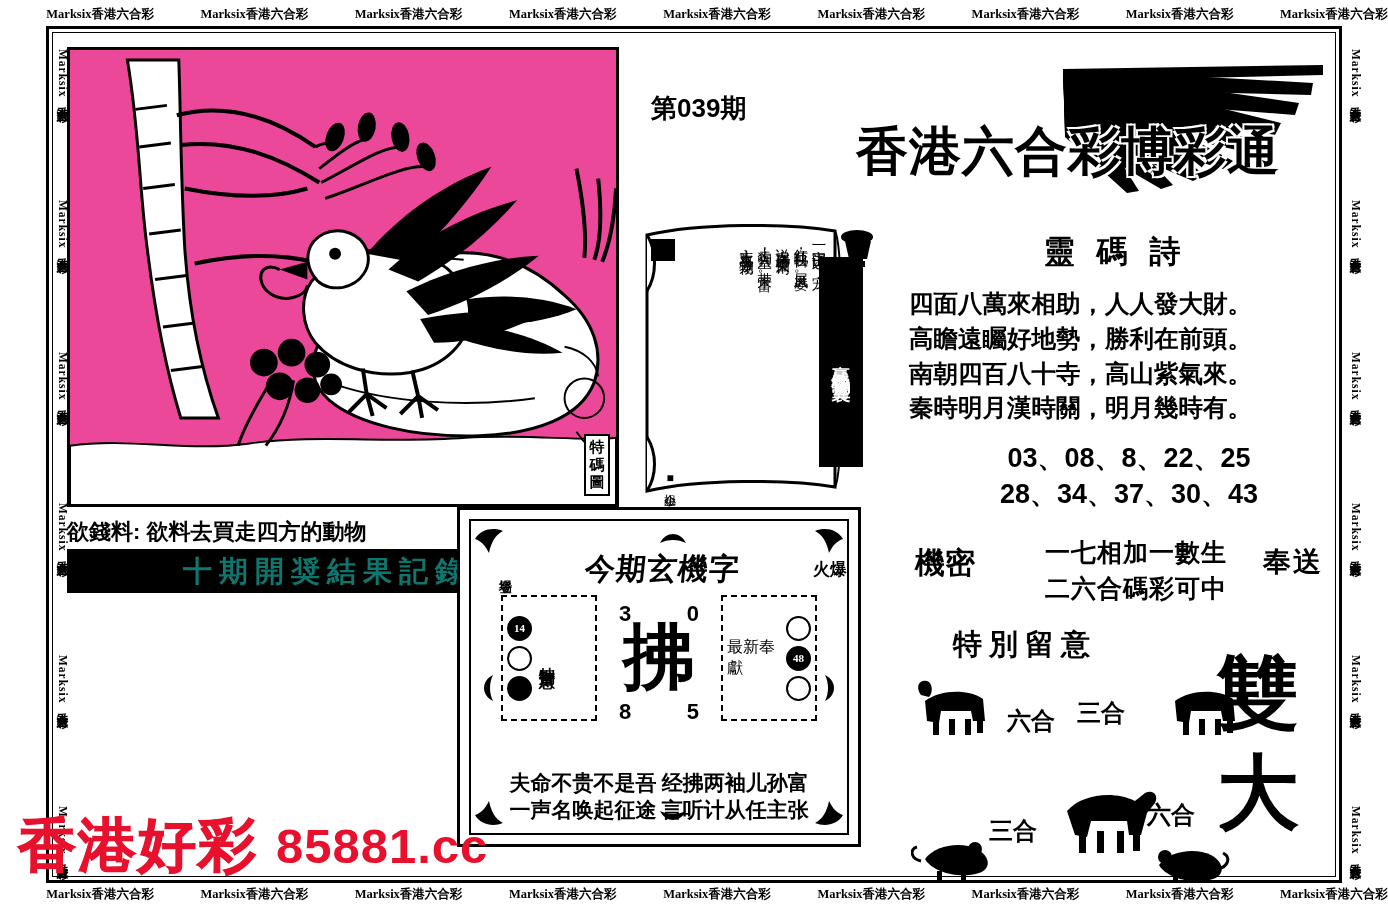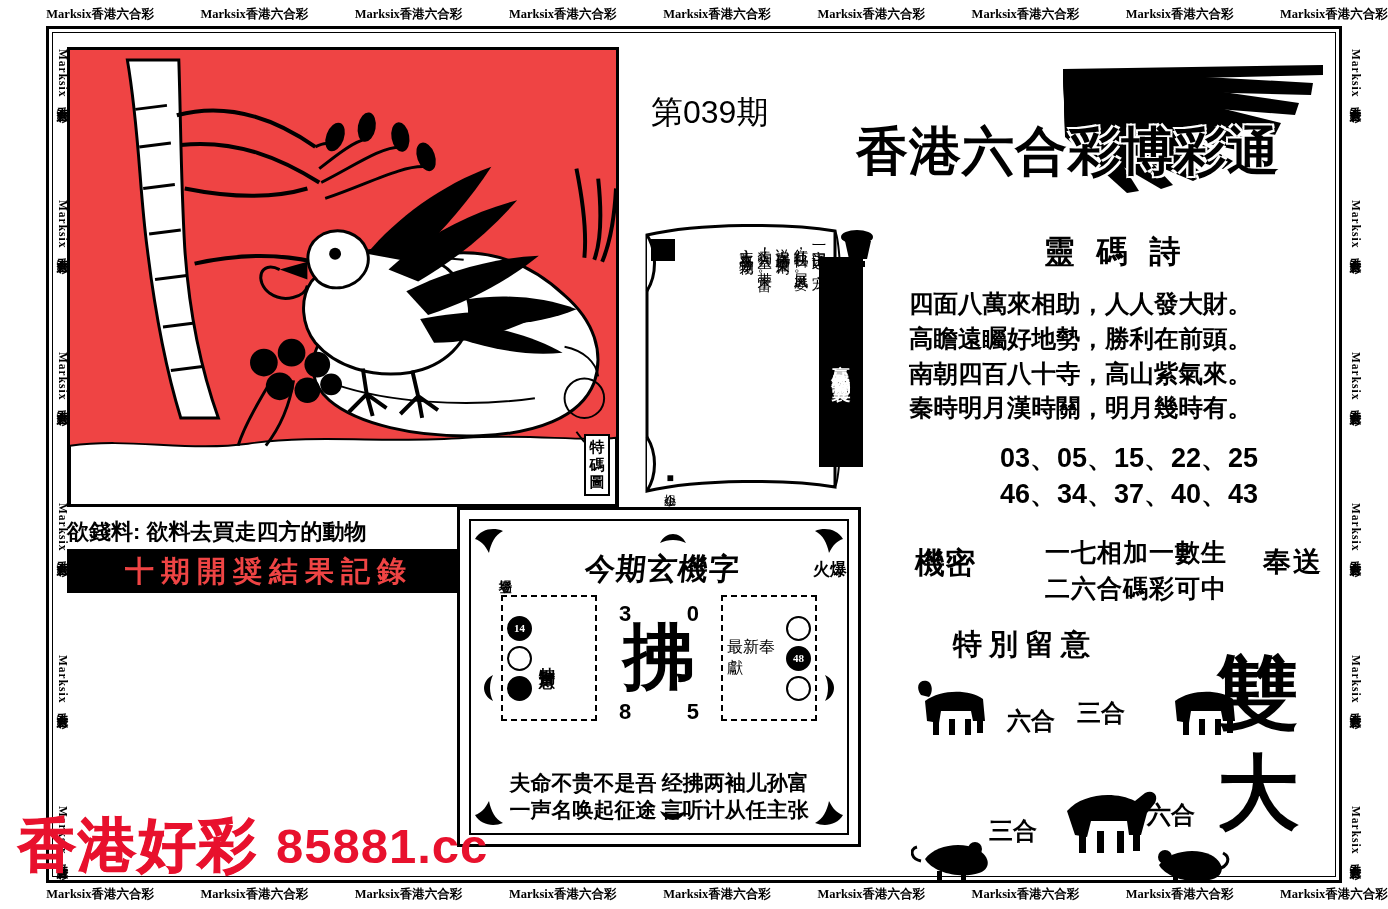--- a/index.html
+++ b/index.html
@@ -60,21 +60,21 @@
     position: absolute; inset: 3px;
     border: 1px solid #000;
   }
 
   
   .left-col {
     position: absolute;
     left: 14px; top: 14px;
     width: 552px; height: 460px;
     border: 3px solid #000;
-    background: #ef4444;
+    background: #ec4899;
     overflow: hidden;
   }
   .bird-art { position: absolute; inset: 0; }
   .art-label {
     position: absolute;
     right: 6px; bottom: 8px;
     width: 26px;
     border: 2px solid #000;
     font-size: 15px;
     font-weight: bold;
@@ -92,35 +92,35 @@
     font-size: 22px;
     font-weight: bold;
     letter-spacing: 0px;
     font-family: "Liberation Sans", sans-serif;
   }
   .record-banner {
     position: absolute;
     left: 14px; top: 516px;
     width: 404px; height: 44px;
     background: #000;
-    color: #ef4444;
+    color: #0f766e;
     font-size: 29px;
     font-weight: bold;
     letter-spacing: 7px;
-    text-align: center;
+    text-align: right;
     line-height: 44px;
     font-family: "Liberation Sans", sans-serif;
   }
 
   
   .issue-no {
     position: absolute;
     left: 598px; top: 58px;
-    font-size: 32px;
-    font-weight: normal;
+    font-size: 26px;
+    font-weight: bold;
     font-family: "Liberation Sans", sans-serif;
   }
   .masthead {
     position: absolute;
     left: 760px; top: 32px;
     width: 510px; height: 130px;
     overflow: hidden;
   }
   .masthead .rays { position: absolute; inset: 0; }
   .masthead .mh-text {
@@ -554,22 +554,22 @@
       </div>
 
       <div class="poem-title">靈碼詩</div>
       <div class="poem-body">
         <div>四面八萬來相助，人人發大財。</div>
         <div>高瞻遠矚好地勢，勝利在前頭。</div>
         <div>南朝四百八十寺，高山紫氣來。</div>
         <div>秦時明月漢時關，明月幾時有。</div>
       </div>
       <div class="numbers">
-        <div>03、05、15、22、25</div>
-        <div>46、34、37、40、43</div>
+        <div>03、08、8、22、25</div>
+        <div>28、34、37、30、43</div>
       </div>
 
       <div class="secret-label">機密</div>
       <div class="secret-lines">
         <div>一七相加一數生</div>
         <div>二六合碼彩可中</div>
       </div>
       <div class="gift-label">奉送</div>
       <div class="lucky-label">特別留意</div>
 

